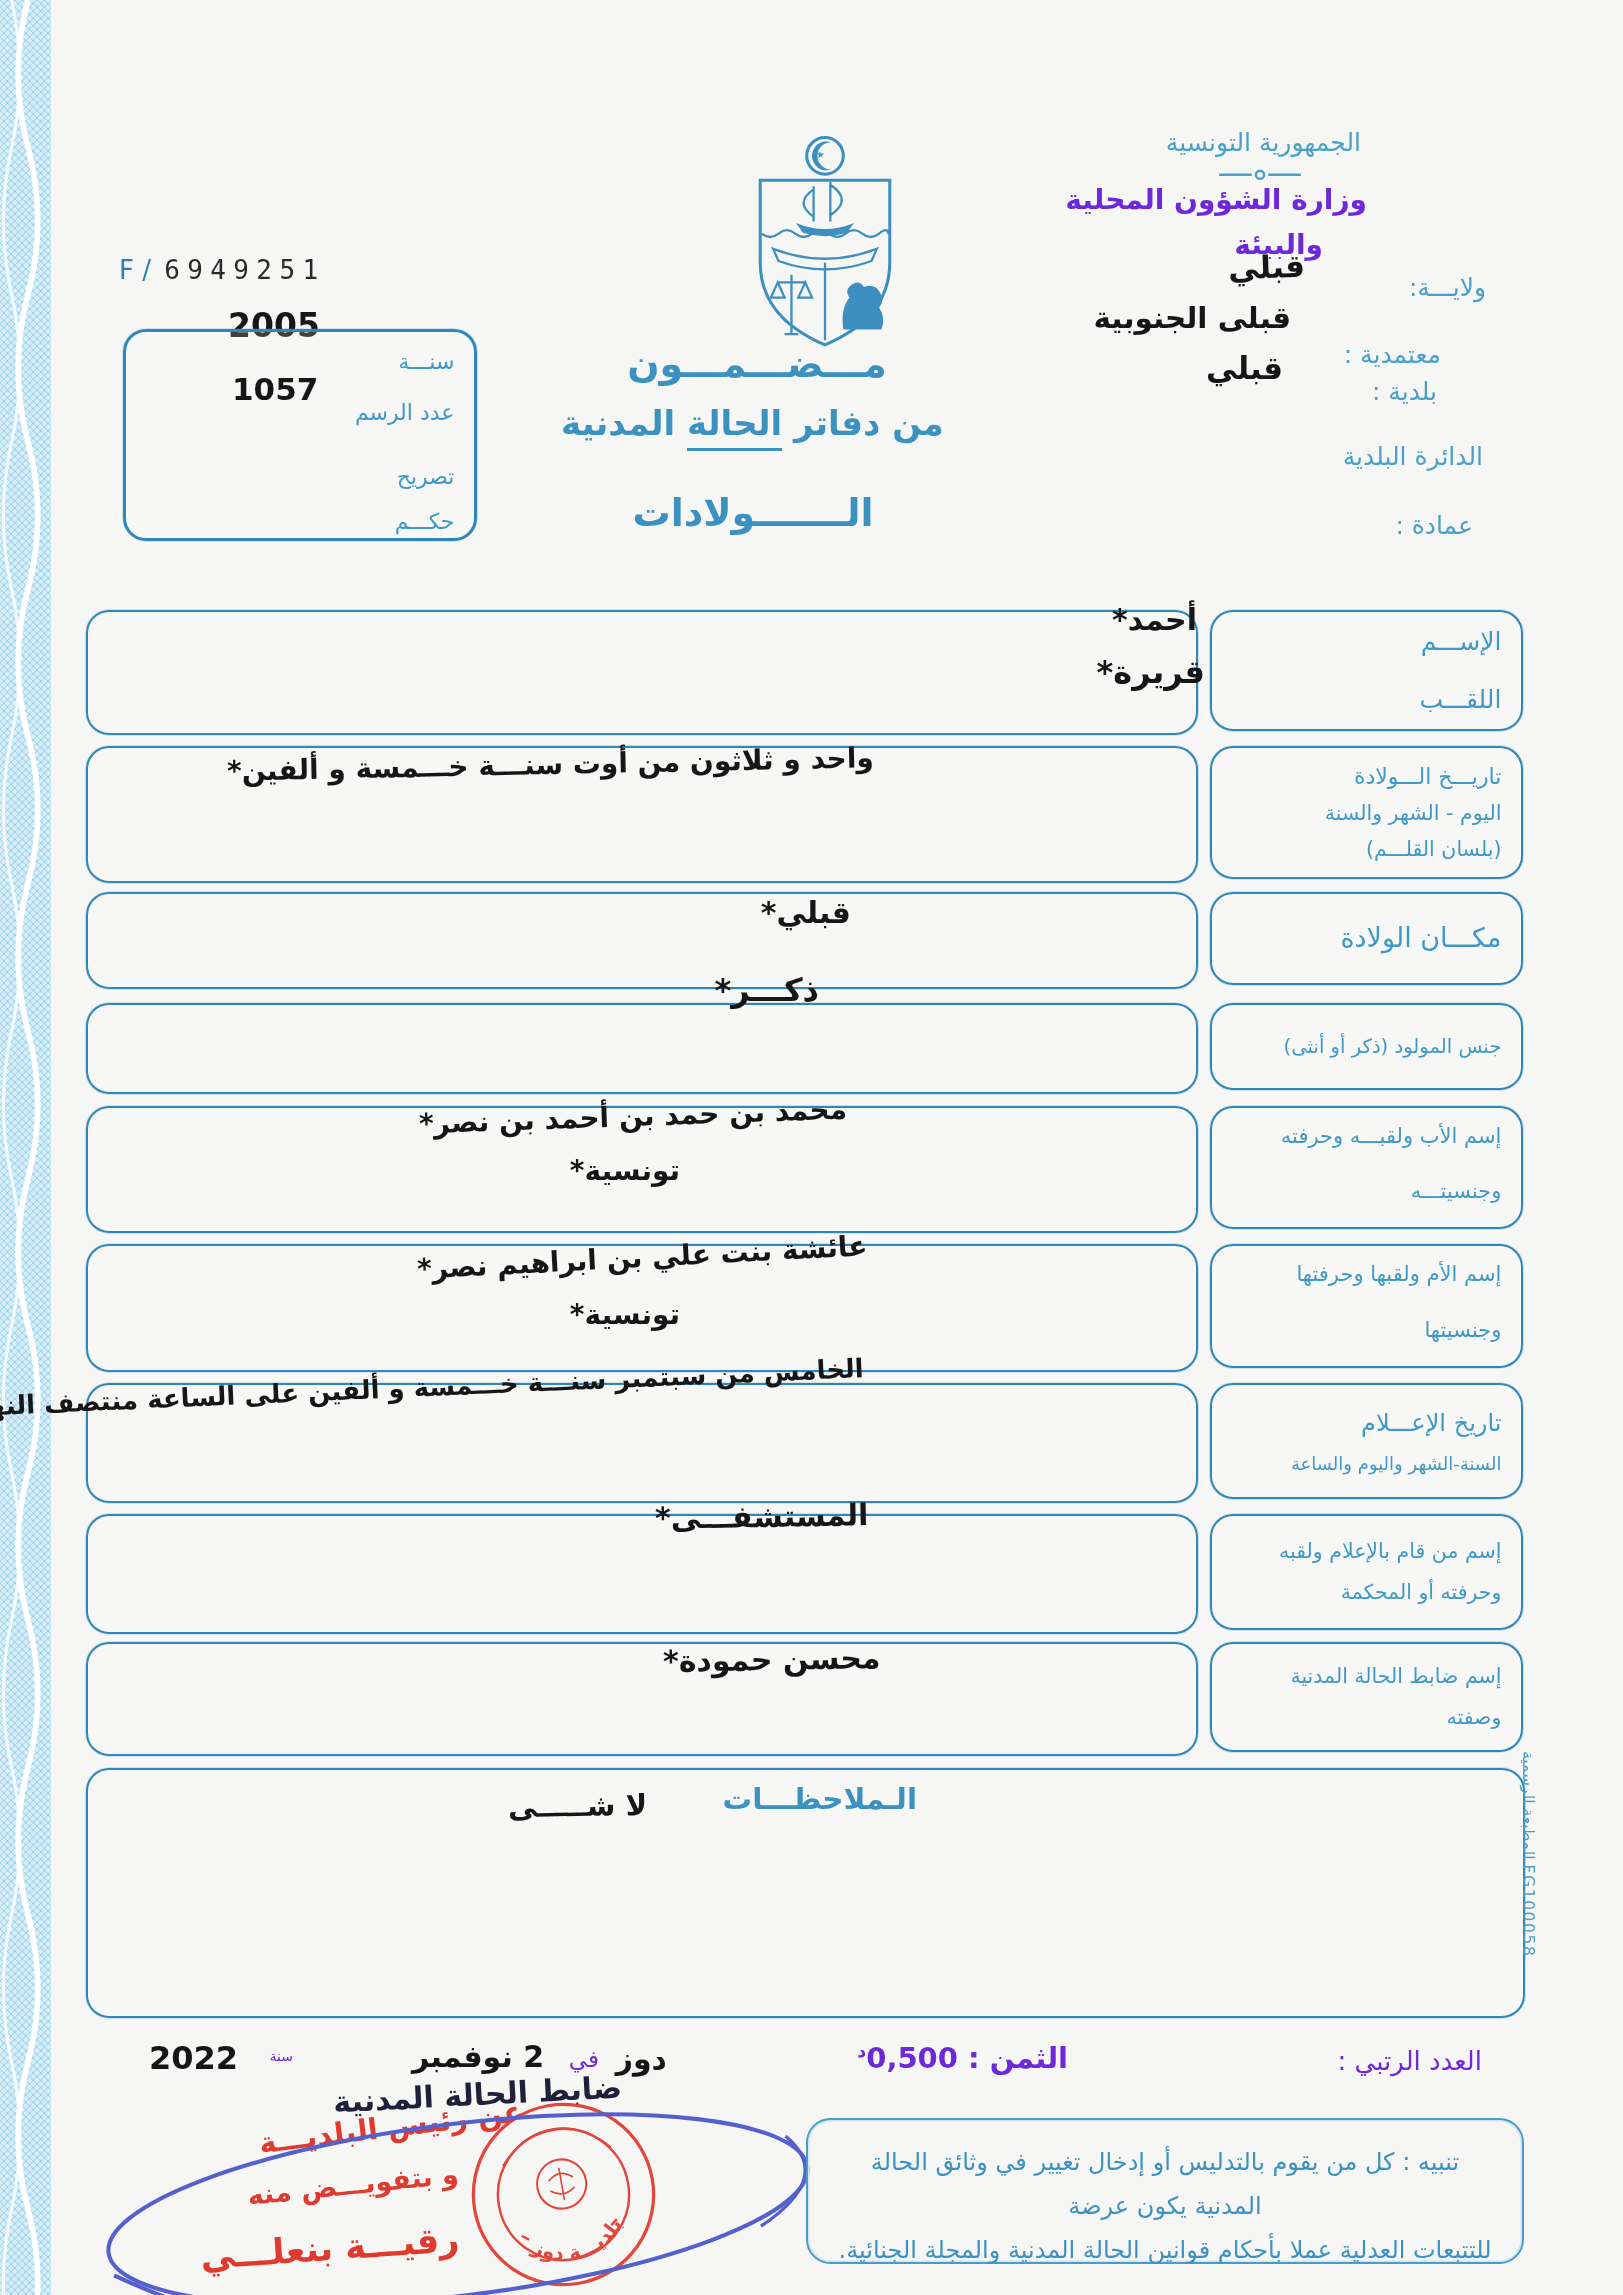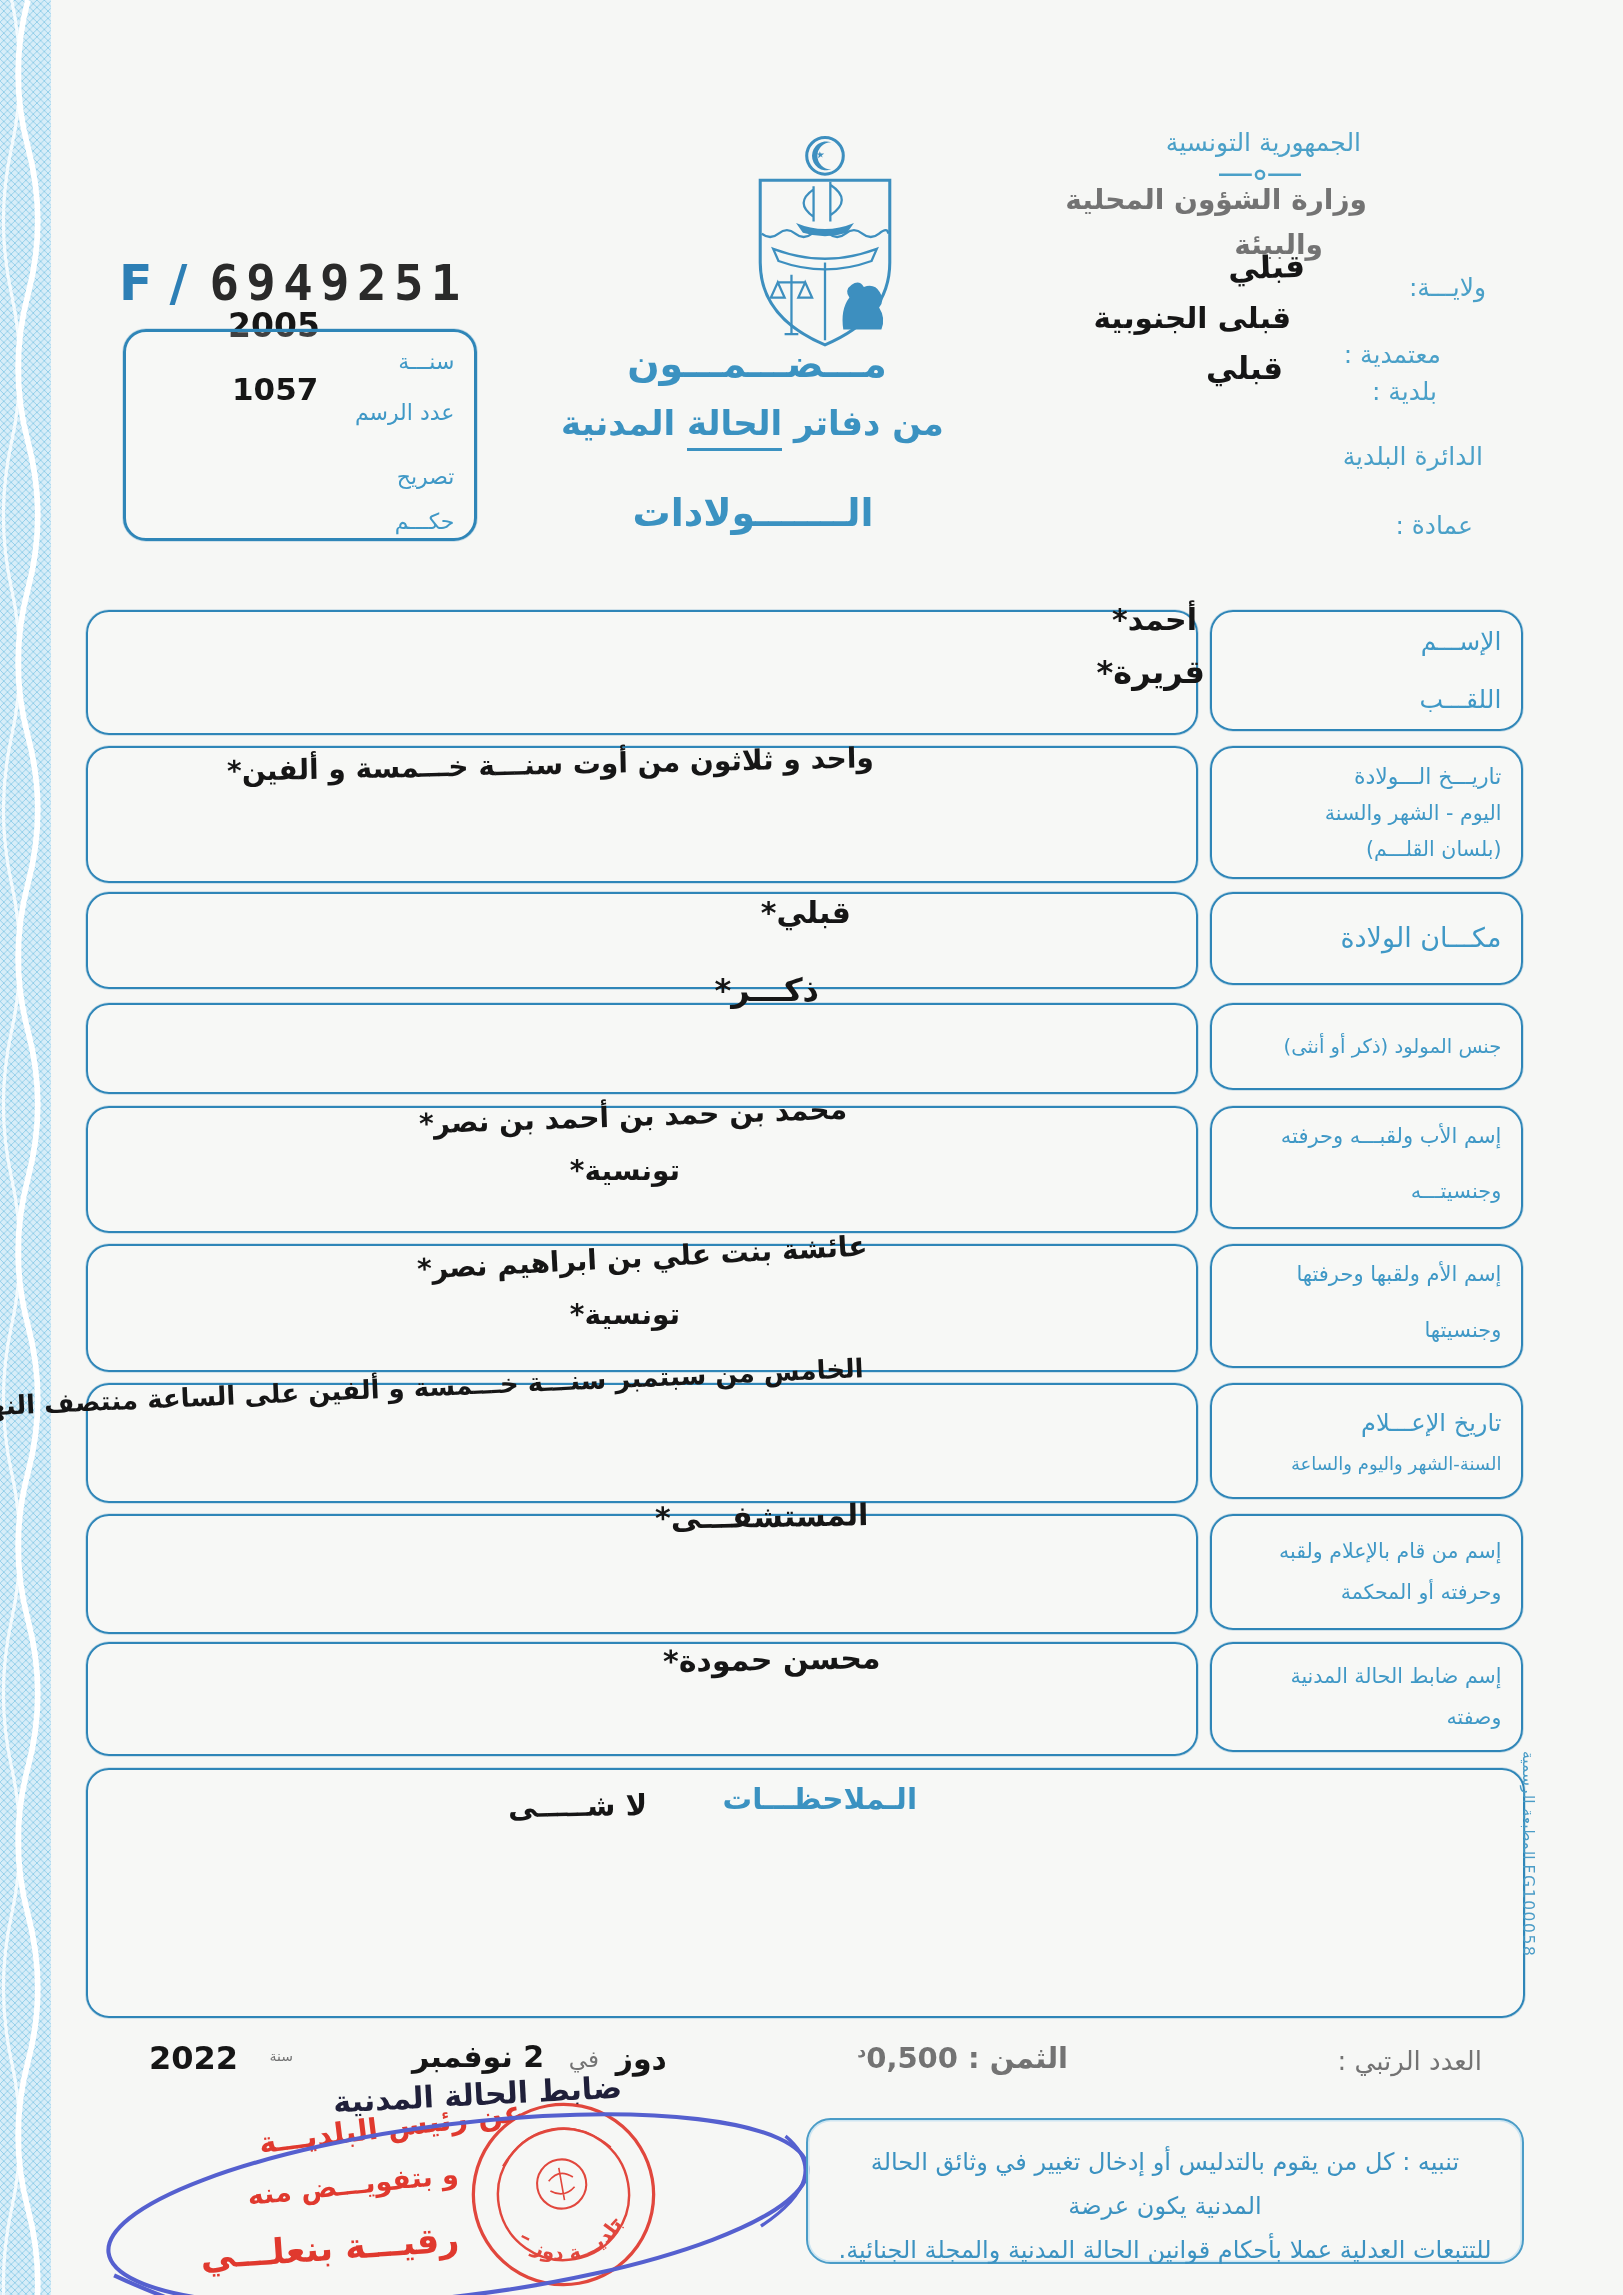--- a/index.html
+++ b/index.html
@@ -4,21 +4,21 @@
 <style>
   html,body{margin:0;padding:0;background:#d9dcdd;}
   .page{
     position:relative;width:1624px;height:2295px;margin:0 auto;
     background:#f6f7f5;overflow:hidden;
     font-family:"DejaVu Sans",sans-serif;
   }
   .abs{position:absolute;}
   .rtl{direction:rtl;unicode-bidi:embed;}
   .nowrap{white-space:nowrap;}
-  .blue{color:#737373;}
+  .blue{color:#6d28d9;}
   .lblue{color:#4aa0c8;}
   .stamp{color:#161616;font-weight:bold;white-space:nowrap;direction:rtl;}
   .red{color:#e0392e;font-weight:bold;white-space:nowrap;direction:rtl;}
   .box{
     position:absolute;border:2.5px solid #2f86b8;border-radius:23px;
     background:rgba(255,255,255,0.18);
     box-shadow:0 0 0 0.8px rgba(47,134,184,0.25);
   }
   .labelbox{
     display:flex;flex-direction:column;direction:rtl;text-align:right;
@@ -56,21 +56,21 @@
 
   <svg class="abs" style="left:1852;top:0;" width="108" height="2295" viewBox="0 0 132 2805">
     <rect x="0" y="0" width="132" height="2805" fill="#d7edf8"></rect>
     <rect x="0" y="0" width="132" height="2805" fill="url(#mesh)"></rect>
     <rect x="100" y="0" width="32" height="2805" fill="#bfe3f2" opacity="0.8"></rect>
     <path d="M24 0 Q2 90 24 180 T24 360 T24 540 T24 720 T24 900 T24 1080 T24 1260 T24 1440 T24 1620 T24 1800 T24 1980 T24 2160 T24 2340 T24 2520 T24 2700 T24 2880" stroke="#ffffff" stroke-width="7" fill="none"></path>
     <path d="M70 0 Q94 90 70 180 T70 360 T70 540 T70 720 T70 900 T70 1080 T70 1260 T70 1440 T70 1620 T70 1800 T70 1980 T70 2160 T70 2340 T70 2520 T70 2700 T70 2880" stroke="#ffffff" stroke-width="9" fill="none"></path>
     <path d="M103 0 Q117 90 103 180 T103 360 T103 540 T103 720 T103 900 T103 1080 T103 1260 T103 1440 T103 1620 T103 1800 T103 1980 T103 2160 T103 2340 T103 2520 T103 2700 T103 2880" stroke="#ffffff" stroke-width="5" fill="none" opacity="0.9"></path>
   </svg>
 
-  <div class="abs nowrap" style="left:119px;top:255px;font-size:49px;font-weight:bold;">
+  <div class="abs nowrap" style="left:119px;top:255px;font-size:26px;font-weight:normal;">
     <span style="color:#2d7fb5;">F /</span>
     <span style="color:#2a2a2a;font-family:'DejaVu Sans Mono',monospace;letter-spacing:7.4px;margin-left:4.9px;">6949251</span>
   </div>
   <div class="abs" style="left:228px;top:306px;font-size:33px;font-weight:bold;color:#161616;">2005</div>
 
   <div class="box" style="left:123px;top:329px;width:348px;height:206px;border-width:3.3px;">
     <div class="labelbox" style="height:100%;justify-content:flex-start;font-size:22px;border-radius:25px;">
       <span style="margin-top:3.3px;">سنـــة</span>
       <span style="margin-top:18px;">عدد الرسم</span>
       <span style="margin-top:31px;">تصريح</span>

